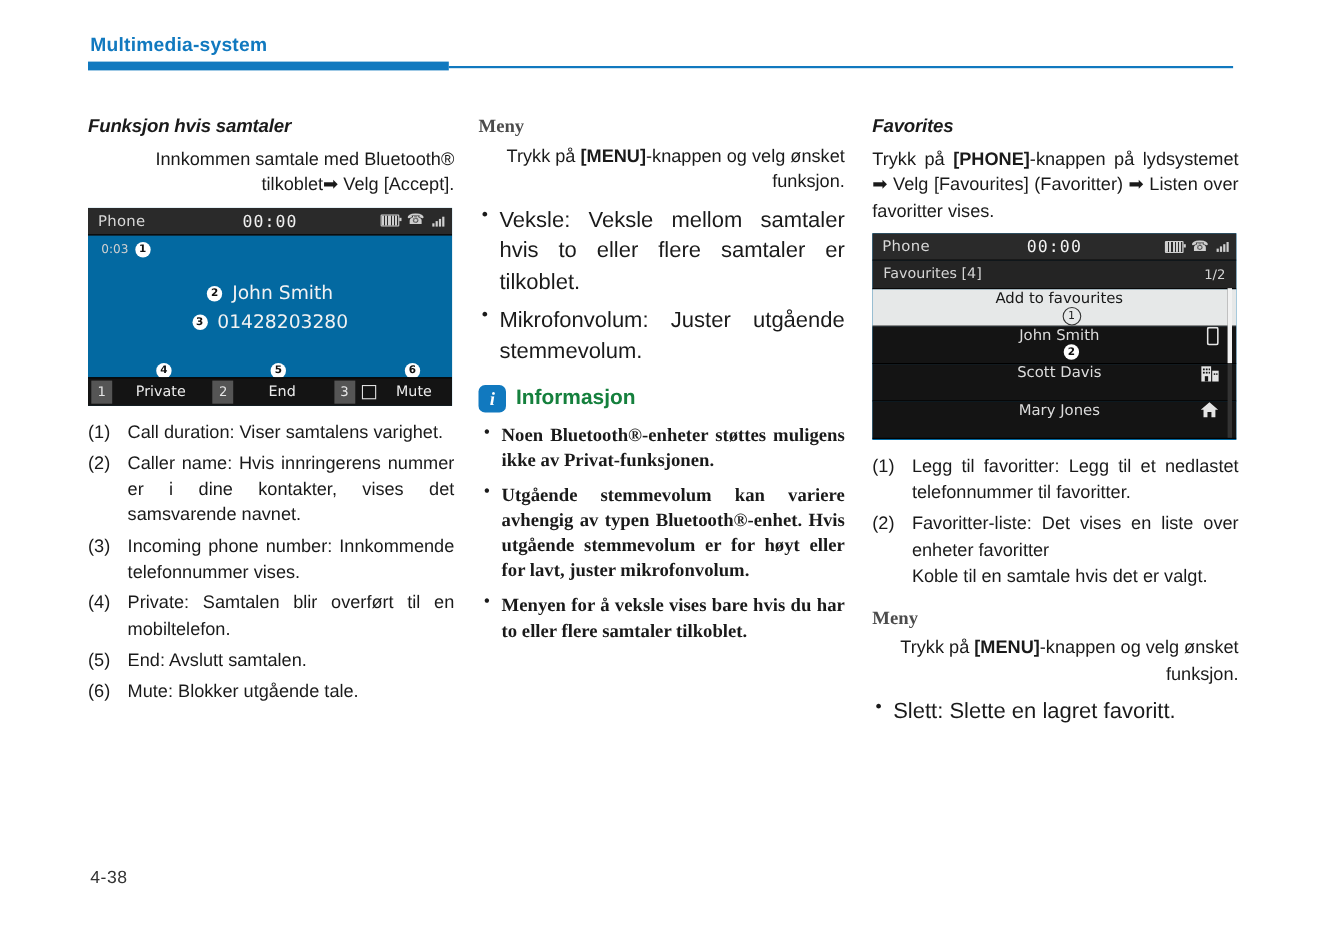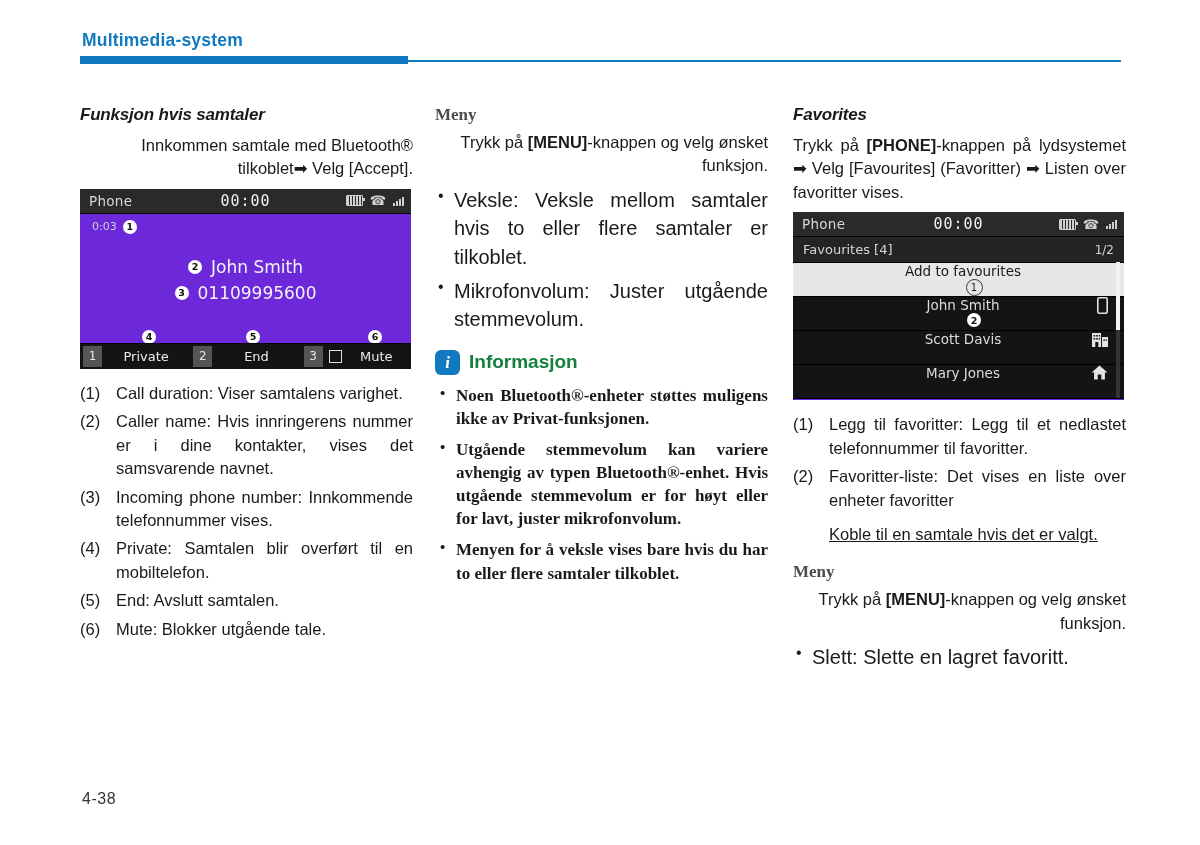--- a/index.html
+++ b/index.html
@@ -125,22 +125,21 @@
   ol.numlist > li .lbl {
     position: absolute;
     left: 0;
     top: 0;
     width: 33px;
     text-align: left;
   }
   ol.numlist > li .sub {
     display: block;
     text-align: justify;
-    margin-top: 11px;
-    text-decoration: underline;
+    margin-top: 1px;
   }
 
   
   .info-head {
     display: flex;
     align-items: center;
     gap: 9px;
     margin: 16px 0 9px 0;
   }
   .info-icon {
@@ -181,21 +180,21 @@
   ul.info-bullets > li::before {
     content: "\2022";
     position: absolute;
     left: 5px;
     top: -1px;
     font-size: 15px;
   }
 
   
   .screen {
-    background: #6d28d9;
+    background: #0369a1;
     position: relative;
     overflow: hidden;
     font-family: "DejaVu Sans", sans-serif;
     color: #e8e8e8;
     user-select: none;
   }
   #call-screen {
     width: 331px;
     height: 180px;
     margin: 4px 0 13px 0;
@@ -484,21 +483,21 @@
       <span class="badge-dark">1</span>
     </div>
 
     <div class="call-name">
       <span class="badge-dark">2</span>
       <span>John Smith</span>
     </div>
 
     <div class="call-number">
       <span class="badge-dark">3</span>
-      <span>01109995600</span>
+      <span>01428203280</span>
     </div>
 
     <div class="floating-badges">
       <span class="badge-dark" style="left:62px;">4</span>
       <span class="badge-dark" style="left:166px;">5</span>
       <span class="badge-dark" style="left:288px;">6</span>
     </div>
 
     <div class="softkeys">
       <div class="softkey">

